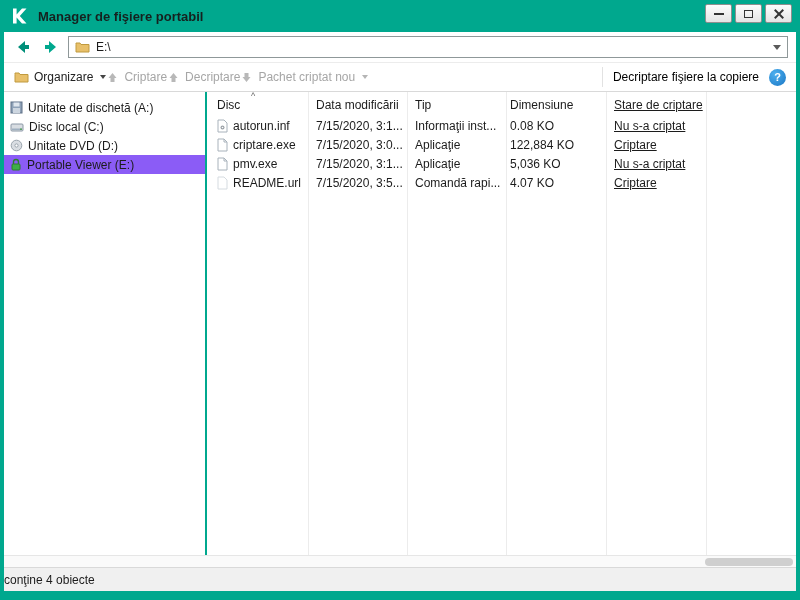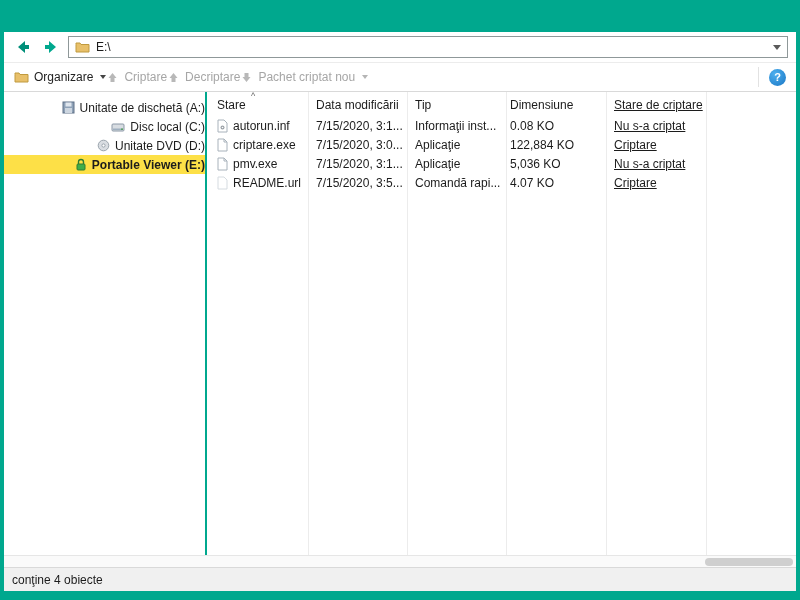--- a/index.html
+++ b/index.html
@@ -34,46 +34,65 @@
   .tool-item.disabled { color:#a6a6a6; }
   .caret-down { width:0; height:0; border-left:3.5px solid transparent; border-right:3.5px solid transparent; border-top:4px solid #444; margin-left:2px; }
   .caret-down.gray { border-top-color:#b5b5b5; }
   .tool-right { margin-left:auto; display:flex; align-items:center; gap:10px; }
   .tool-sep { width:1px; height:20px; background:#e2e2e2; }
   .help-icon { width:17px; height:17px; border-radius:50%; background:radial-gradient(circle at 35% 30%, #4db0ef, #1a76c4); color:#fff; font-size:11px; font-weight:bold; display:flex; align-items:center; justify-content:center; }
 
   
   .main { flex:1 1 auto; display:flex; min-height:0; }
   .sidebar { width:201px; padding-top:6px; font-size:12px; color:#1c1c1c; flex:0 0 auto; }
-  .side-item { height:19px; display:flex; align-items:center; gap:5px; padding-left:6px; white-space:nowrap;justify-content:flex-end; }
-  .side-item.selected { background:#fde047;font-weight:bold; }
+  .side-item { height:19px; display:flex; align-items:center; gap:5px; padding-left:6px; white-space:nowrap; }
+  .side-item.selected { background:#8b5cf6; }
   .vdivider { width:2px; background:#00a88e; flex:0 0 auto; }
 
   .filelist { flex:1; position:relative; font-size:12px; color:#1c1c1c; overflow:hidden; }
   .gridline { position:absolute; top:0; bottom:0; width:1px; background:#ececec; }
   .header-row { position:relative; display:flex; height:24px; align-items:flex-end; padding-bottom:4px; }
   .sort-caret { position:absolute; top:0; left:44px; font-size:9px; line-height:8px; color:#666; }
   .frow { display:flex; height:19px; align-items:center; }
   .c-name   { width:101px; padding-left:10px; display:flex; align-items:center; gap:5px; overflow:hidden; white-space:nowrap; }
   .c-date   { width:99px;  padding-left:8px; overflow:hidden; white-space:nowrap; }
   .c-type   { width:99px;  padding-left:8px; overflow:hidden; white-space:nowrap; }
   .c-size   { width:100px; padding-left:4px; overflow:hidden; white-space:nowrap; }
   .c-status { width:100px; padding-left:8px; overflow:hidden; white-space:nowrap;text-decoration:underline; }
   .h-name { padding-left:10px; }
 
   
   .hscroll { height:12px; border-top:1px solid #e6e6e6; background:#fafafa; position:relative; flex:0 0 auto; }
   .hthumb { position:absolute; right:3px; top:2px; width:88px; height:8px; background:#cfcfcf; border-radius:4px; }
-  .statusbar { height:24px; background:#f0f0f0; border-top:1px solid #d9d9d9; display:flex; align-items:center; padding:0 8px; font-size:12px; color:#1c1c1c; flex:0 0 auto; }
+  .statusbar { height:24px; background:#f0f0f0; border-top:1px solid #d9d9d9; display:flex; align-items:center; padding:0 0; font-size:12px; color:#1c1c1c; flex:0 0 auto; }
 </style>
 </head>
 <body>
 
 <div class="window">
 
+  <div class="titlebar">
+    <div class="logo">
+      <svg width="20" height="20" viewBox="0 0 20 20">
+          <path fill="#ffffff" d="M4 2.5h3.6v6l5.4-6h4.5l-6.7 7.5 6.7 7.5h-4.5l-5.4-6v6H4z"></path>
+        </svg>
+    </div>
+    <div class="title">Manager de fişiere portabil</div>
+    <div class="caption-buttons">
+      <div class="cap-btn">
+          <div class="glyph-min"></div>
+        </div>
+      <div class="cap-btn">
+          <div class="glyph-max"></div>
+        </div>
+      <div class="cap-btn">
+          <div class="glyph-x"></div>
+        </div>
+    </div>
+  </div>
 
   <div class="inner">
 
     <div class="navbar">
       <div class="nav-btn">
         <svg width="18" height="18" viewBox="0 0 18 18">
             <path fill="#008f79" d="M11 3 4 9l7 6v-4h4V7h-4z"></path>
           </svg>
       </div>
       <div class="nav-btn">
@@ -112,20 +131,21 @@
       </div>
       <div class="tool-item disabled">
         <svg width="13" height="13" viewBox="0 0 13 13">
             <path fill="#b8b8b8" d="M2.5 6h2V2h4v4h2l-4 5z"></path>
           </svg>
         <span>Pachet criptat nou</span>
         <div class="caret-down gray"></div>
       </div>
       <div class="tool-right">
         <div class="tool-sep"></div>
+        <span>Decriptare fişiere la copiere</span>
         <div class="help-icon">?</div>
       </div>
     </div>
 
     <div class="main">
 
       <div class="sidebar">
         <div class="side-item">
           <svg width="13" height="13" viewBox="0 0 13 13">
               <rect x="1" y="1" width="11" height="11" fill="#8fa2b8" stroke="#5f7187"></rect>
@@ -162,21 +182,21 @@
 
       <div class="filelist">
         <div class="gridline" style="left:101px"></div>
         <div class="gridline" style="left:200px"></div>
         <div class="gridline" style="left:299px"></div>
         <div class="gridline" style="left:399px"></div>
         <div class="gridline" style="left:499px"></div>
 
         <div class="header-row">
           <span class="sort-caret">^</span>
-          <div class="c-name h-name">Stare</div>
+          <div class="c-name h-name">Disc</div>
           <div class="c-date">Data modificării</div>
           <div class="c-type">Tip</div>
           <div class="c-size">Dimensiune</div>
           <div class="c-status">Stare de criptare</div>
         </div>
 
         <div class="frow">
           <div class="c-name">
             <svg width="11" height="14" viewBox="0 0 11 14">
                 <path d="M1 1h6l3 3v9H1z" fill="#ffffff" stroke="#a8b2bb"></path>

